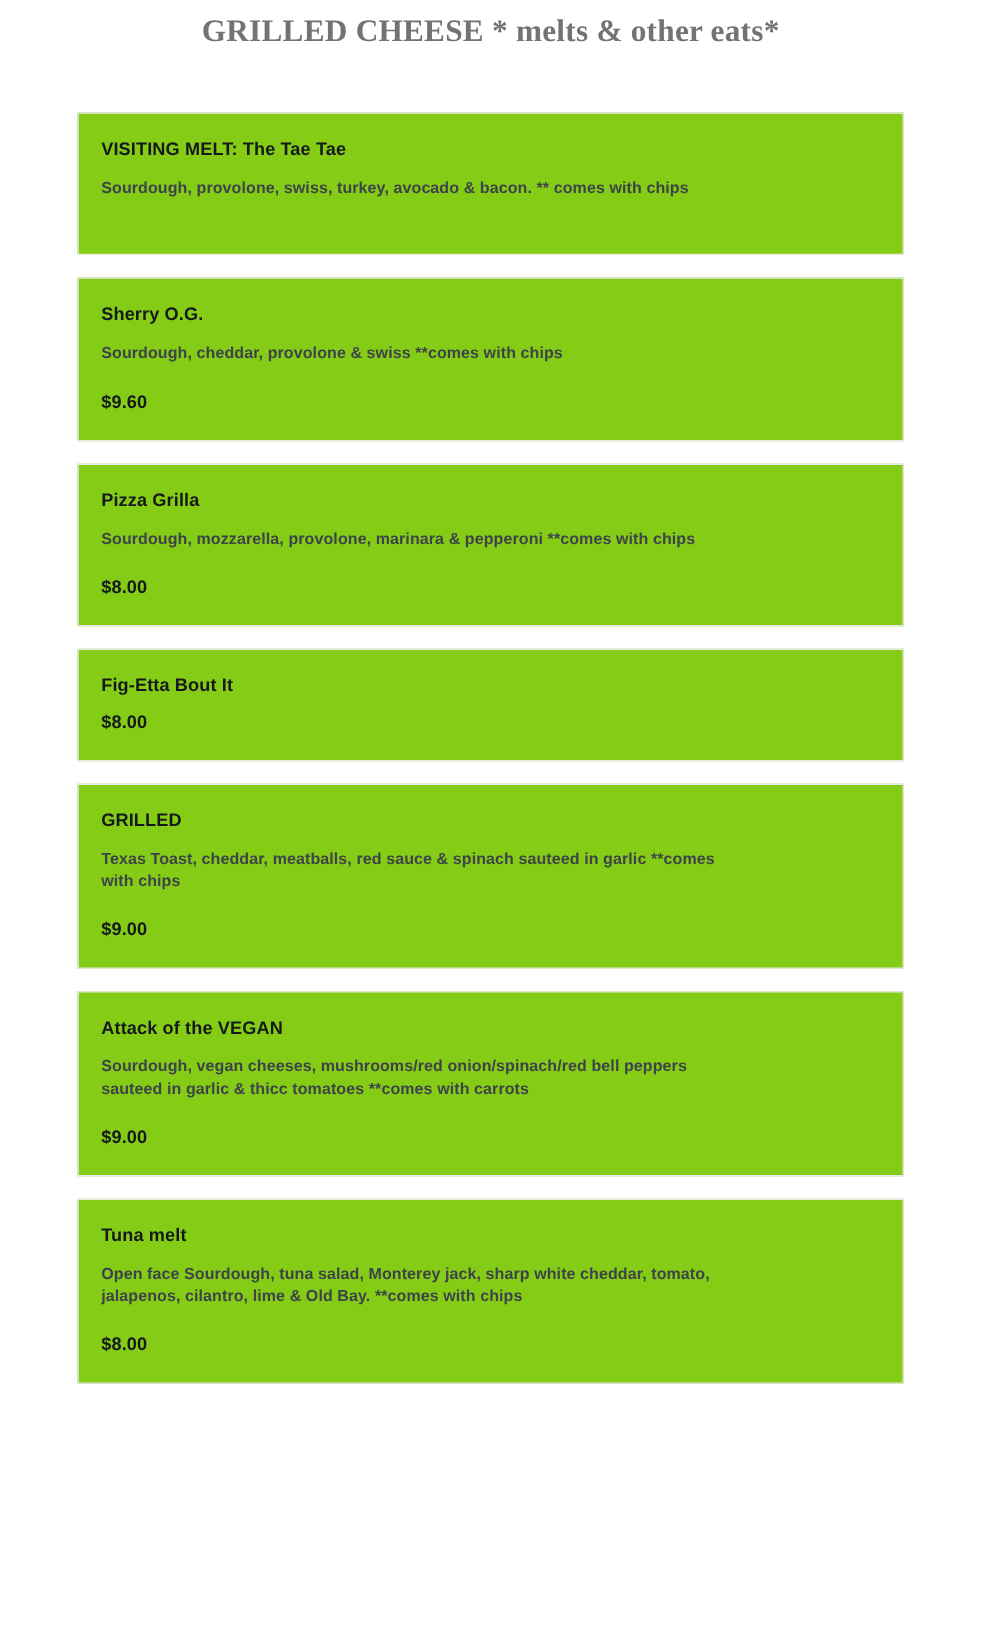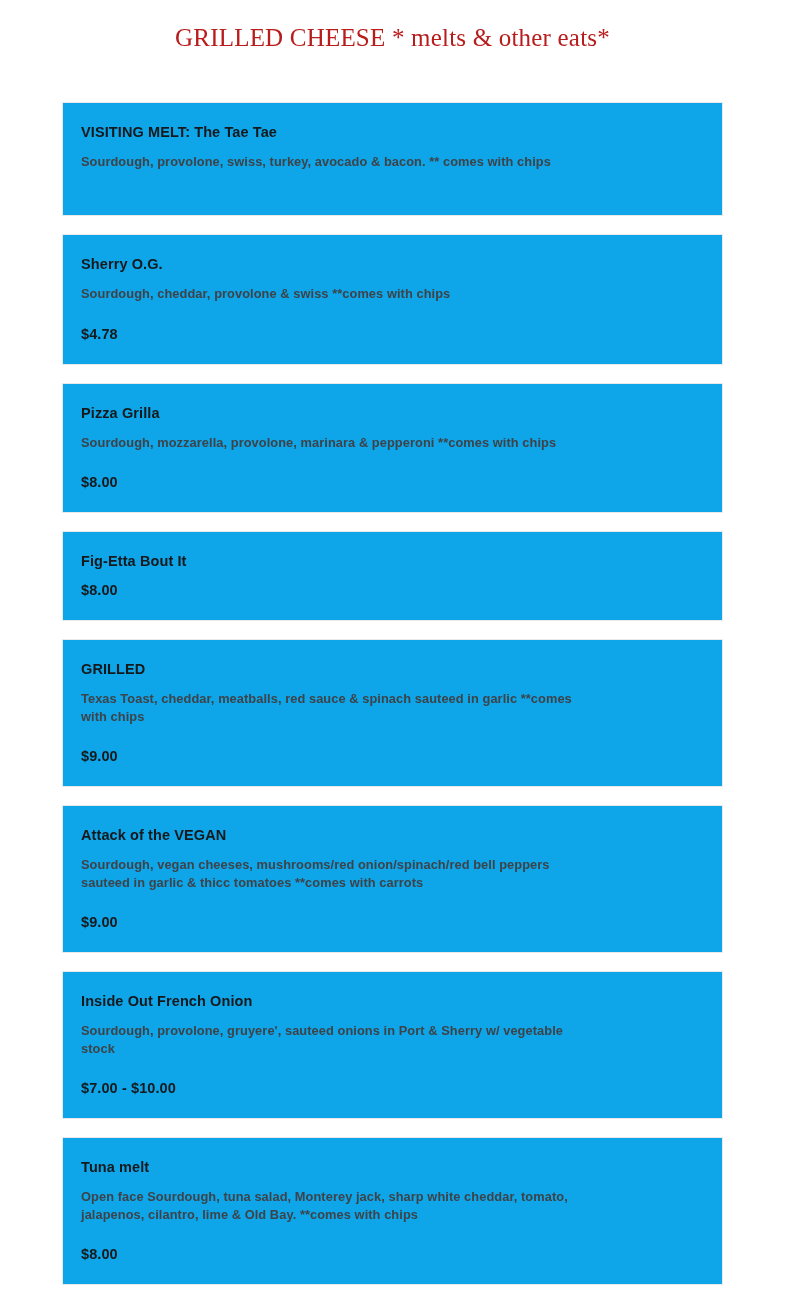--- a/index.html
+++ b/index.html
@@ -17,35 +17,35 @@
   .page {
     width: 785px;
     min-height: 1313px;
     position: relative;
     background: #ffffff;
     overflow: hidden;
   }
   .menu-title {
     font-family: "Liberation Serif", serif;
     font-size: 25px;
-    font-weight: 400;
+    font-weight: 700;
     text-align: center;
     letter-spacing: 0.2px;
-    color: #b91c1c;
-    margin: 12px;
+    color: #737373;
+    margin: 0;
     padding: 8px 20px 0 20px;
     line-height: 1.4;
   }
   .items {
     margin-top: 47px;
     padding: 0 62px;
   }
   .menu-item {
     border: 1px solid #e9e9e9;
-    background: #0ea5e9;
+    background: #84cc16;
     padding: 20px 18px 22px 18px;
     margin-bottom: 18px;
   }
   .item-name {
     font-size: 14.5px;
     font-weight: 700;
     color: #15191c;
     letter-spacing: 0.1px;
     line-height: 1.3;
     margin: 0 0 11px 0;
@@ -78,21 +78,21 @@
   <div class="items">
 
     <div class="menu-item">
       <div class="item-name">VISITING MELT: The Tae Tae</div>
       <div class="item-desc">Sourdough, provolone, swiss, turkey, avocado &amp; bacon. ** comes with chips</div>
     </div>
 
     <div class="menu-item">
       <div class="item-name">Sherry O.G.</div>
       <div class="item-desc">Sourdough, cheddar, provolone &amp; swiss **comes with chips</div>
-      <div class="item-price">$4.78</div>
+      <div class="item-price">$9.60</div>
     </div>
 
     <div class="menu-item">
       <div class="item-name">Pizza Grilla</div>
       <div class="item-desc">Sourdough, mozzarella, provolone, marinara &amp; pepperoni **comes with chips</div>
       <div class="item-price">$8.00</div>
     </div>
 
     <div class="menu-item tall">
       <div class="item-name">Fig-Etta Bout It</div>
@@ -104,25 +104,20 @@
       <div class="item-desc">Texas Toast, cheddar, meatballs, red sauce &amp; spinach sauteed in garlic **comes with chips</div>
       <div class="item-price">$9.00</div>
     </div>
 
     <div class="menu-item tall">
       <div class="item-name">Attack of the VEGAN</div>
       <div class="item-desc">Sourdough, vegan cheeses, mushrooms/red onion/spinach/red bell peppers sauteed in garlic &amp; thicc tomatoes **comes with carrots</div>
       <div class="item-price">$9.00</div>
     </div>
 
-    <div class="menu-item tall">
-      <div class="item-name">Inside Out French Onion</div>
-      <div class="item-desc">Sourdough, provolone, gruyere', sauteed onions in Port &amp; Sherry w/ vegetable stock</div>
-      <div class="item-price">$7.00 - $10.00</div>
-    </div>
 
     <div class="menu-item tall">
       <div class="item-name">Tuna melt</div>
       <div class="item-desc">Open face Sourdough, tuna salad, Monterey jack, sharp white cheddar, tomato, jalapenos, cilantro, lime &amp; Old Bay. **comes with chips</div>
       <div class="item-price">$8.00</div>
     </div>
 
   </div>
 </div>
 

